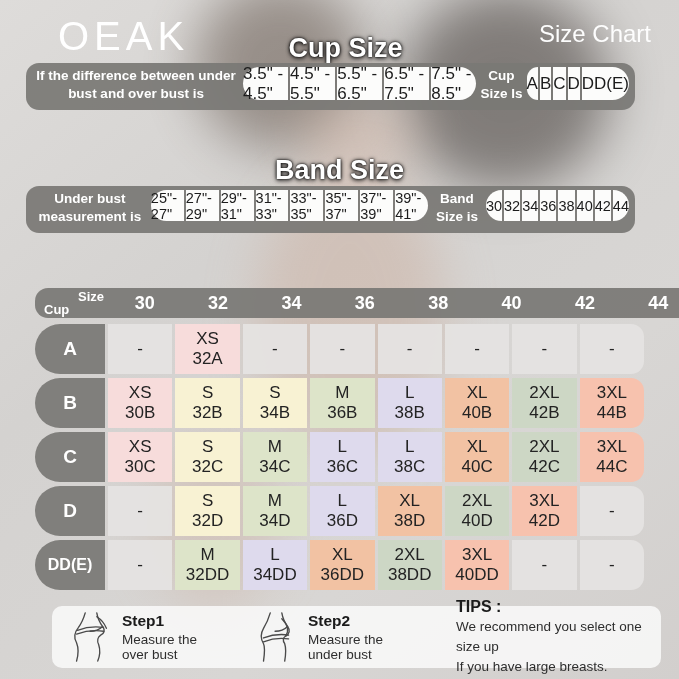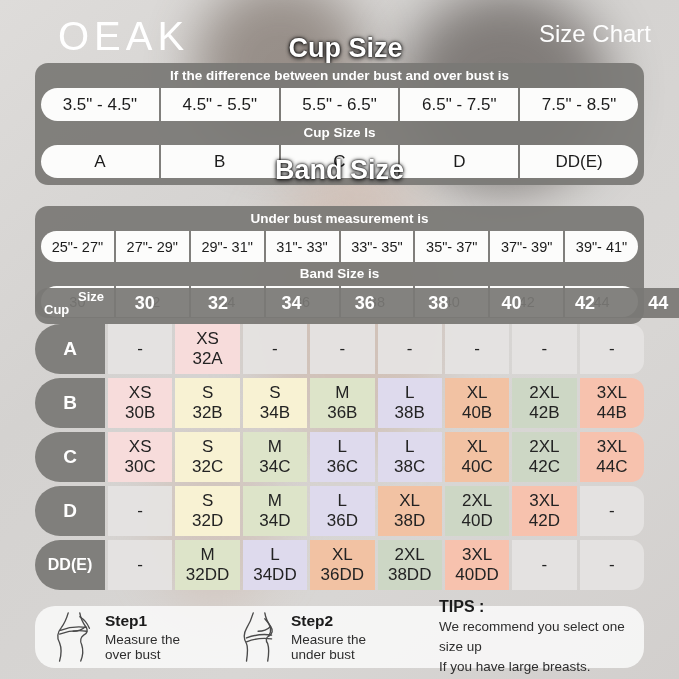--- a/index.html
+++ b/index.html
@@ -16,25 +16,25 @@
 
   .brand-logo{position:absolute;left:58px;top:14px;color:#fff;font-size:40px;font-weight:400;
               letter-spacing:5px;}
   .page-title{position:absolute;right:28px;top:20px;color:#fdfdfd;font-size:24px;font-weight:500;}
 
   .sec-title{position:absolute;left:0;right:0;text-align:center;color:#fff;font-size:27px;font-weight:700;
              text-shadow:0 0 2px #000,0 0 4px rgba(0,0,0,.75),0 2px 4px rgba(0,0,0,.55);}
   .sec-title.cup{top:33px;margin-left:12px;}
   .sec-title.band{top:155px;}
 
-  .graybox{position:absolute;left:35px;width:609px;background:rgba(122,120,117,.93);
+  .graybox{position:absolute;left:26px;width:609px;background:rgba(122,120,117,.93);
            border-radius:13px;box-sizing:border-box;padding:4px 6px 7px;
-           display:flex;flex-direction:column;gap:3px;}
+           display:flex;flex-direction:row;gap:3px;}
   .graybox.cupbox{top:63px;}
-  .graybox.bandbox{top:186px;margin-top:20px;}
+  .graybox.bandbox{top:186px;}
   .caption{color:#fff;text-align:center;font-size:13.5px;font-weight:700;line-height:18px;}
   .pillrow{display:flex;gap:2px;}
   .pill{flex:1;background:#fcfcfb;display:flex;align-items:center;justify-content:center;
         color:#1c1c1c;font-weight:500;}
   .cupbox .pill{height:33px;font-size:17px;}
   .bandbox .pill{height:31px;font-size:14.5px;}
   .pillrow .pill:first-child{border-radius:17px 0 0 17px;}
   .pillrow .pill:last-child{border-radius:0 17px 17px 0;}
 
   .mheader{position:absolute;left:35px;top:288px;width:660px;height:30px;
@@ -55,22 +55,22 @@
   .mrow .cell:last-child{border-radius:0 13px 13px 0;}
   [data-color="empty"]{background:rgba(229,227,226,.95);}
   [data-color="pink"]{background:#f7dcdb;}
   [data-color="yellow"]{background:#f8f2d3;}
   [data-color="green"]{background:#dde4c9;}
   [data-color="lavender"]{background:#dedaed;}
   [data-color="salmon"]{background:#f2c2a3;}
   [data-color="sage"]{background:#cdd7c5;}
   [data-color="coral"]{background:#f7c2ae;}
 
-  .footer{position:absolute;left:35px;top:606px;width:609px;height:62px;
-          background:rgba(252,252,252,.8);border-radius:20px;display:flex;align-items:center;
+  .footer{position:absolute;left:52px;top:606px;width:609px;height:62px;
+          background:rgba(252,252,252,.8);border-radius:10px;display:flex;align-items:center;
           box-sizing:border-box;padding:0 12px 0 18px;}
   .fig{width:42px;height:52px;flex:none;}
   .fig svg{width:100%;height:100%;stroke:#4a4a4a;fill:none;stroke-width:1.4;
            stroke-linecap:round;stroke-linejoin:round;}
   .stepblock{margin-left:10px;margin-right:26px;width:108px;flex:none;}
   .step-title{color:#1b1b1b;font-size:15.5px;font-weight:700;line-height:18px;}
   .step-text{color:#2e2e2e;font-size:13.5px;line-height:15px;white-space:pre-line;margin-top:2px;}
   .tipsblock{margin-left:14px;flex:1;}
   .tips-title{color:#1b1b1b;font-size:16px;font-weight:700;line-height:18px;}
   .tips-text{color:#2e2e2e;font-size:13.5px;line-height:20px;white-space:pre-line;margin-top:1px;}

